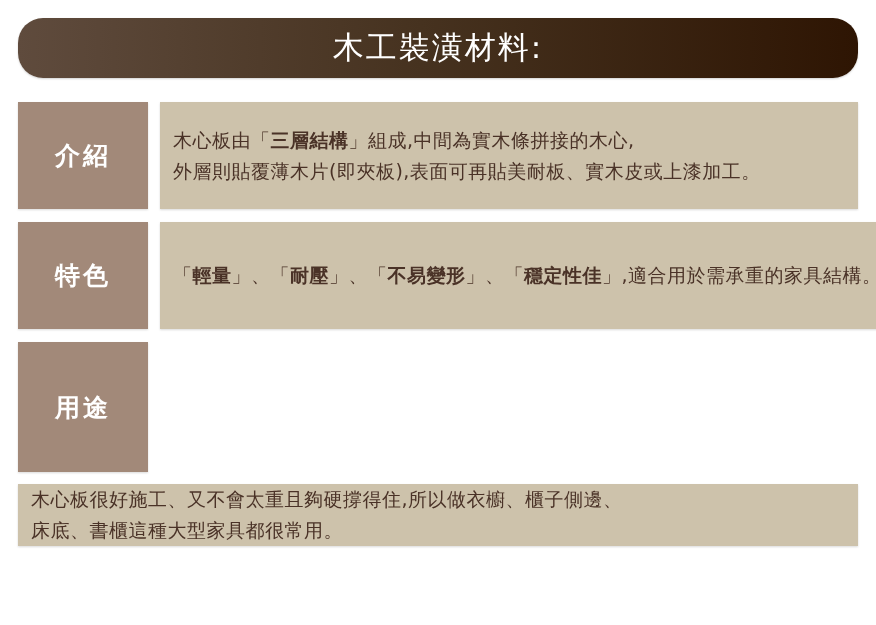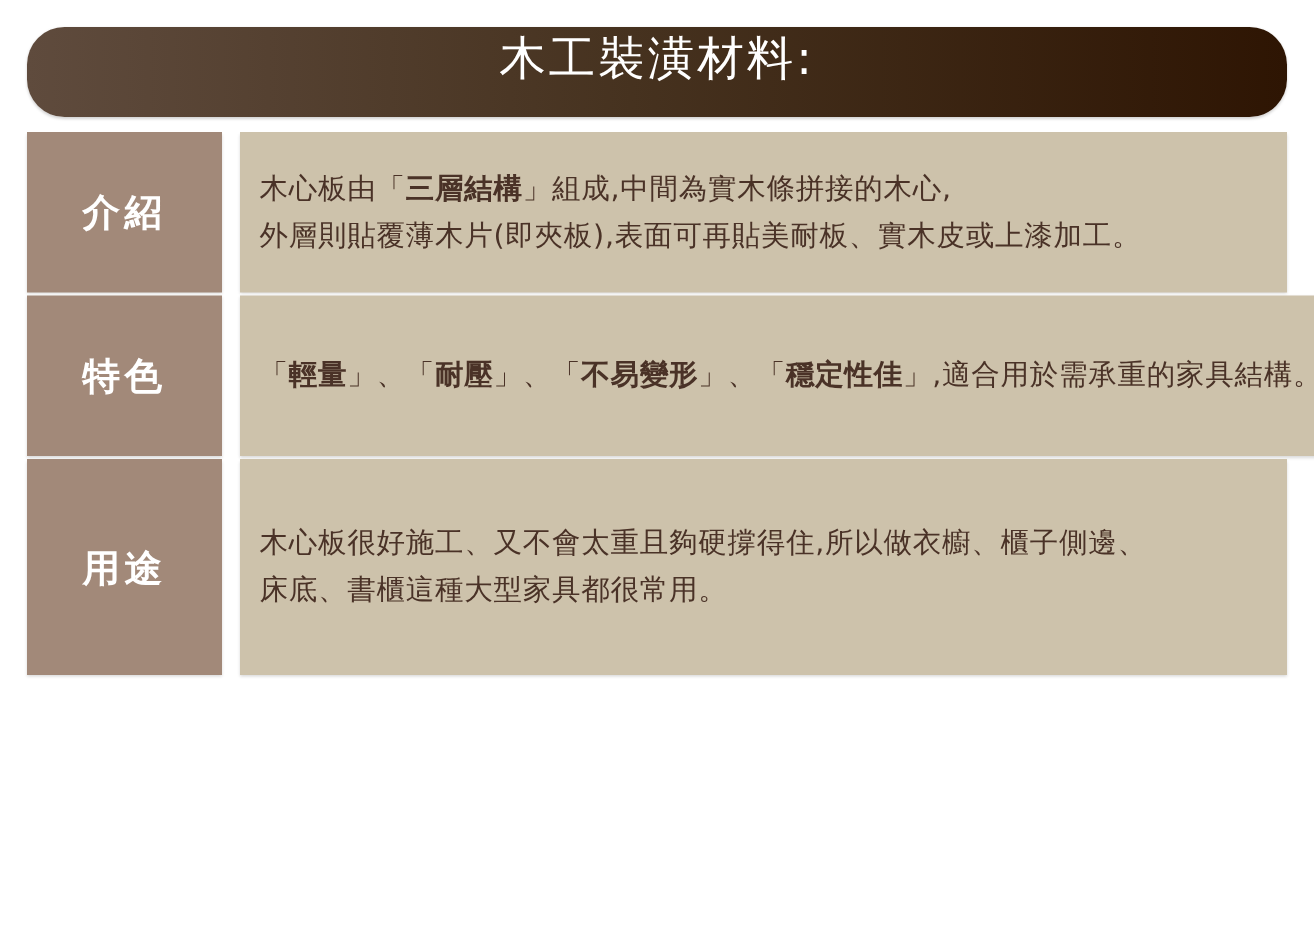--- a/index.html
+++ b/index.html
@@ -18,42 +18,42 @@
   .frame {
     position: absolute;
     left: 18px;
     top: 18px;
     width: 840px;
   }
   .header-bar {
     height: 60px;
     background: linear-gradient(90deg, var(--g-left) 0%, var(--g-mid) 48%, var(--g-right) 100%);
     display: flex;
-    align-items: flex-start;
+    align-items: center;
     justify-content: center;
     color: var(--header-text);
     font-size: 31px;
     letter-spacing: 2px;
     box-shadow: 0 1px 2px rgba(0,0,0,0.18);
     border-radius: 25px;
   }
   .header-bar .title-prefix { font-weight: 500; }
   .header-bar .title-emphasis { font-weight: 800; }
   .rows {
     display: flex;
     flex-direction: column;
-    gap: 2px;
-    margin-top: 10px;
+    gap: 13px;
+    margin-top: 24px;
   }
   .row {
     display: flex;
     gap: 12px;
     height: 107px;
   }
-  .row.tall { height: 144px; }
+  .row.tall { height: 144px; flex-direction: column; }
   .row-label {
     width: 130px;
     flex: 0 0 130px;
     background: var(--label-bg);
     color: var(--label-text);
     display: flex;
     align-items: center;
     justify-content: center;
     font-size: 25px;
     font-weight: 600;

